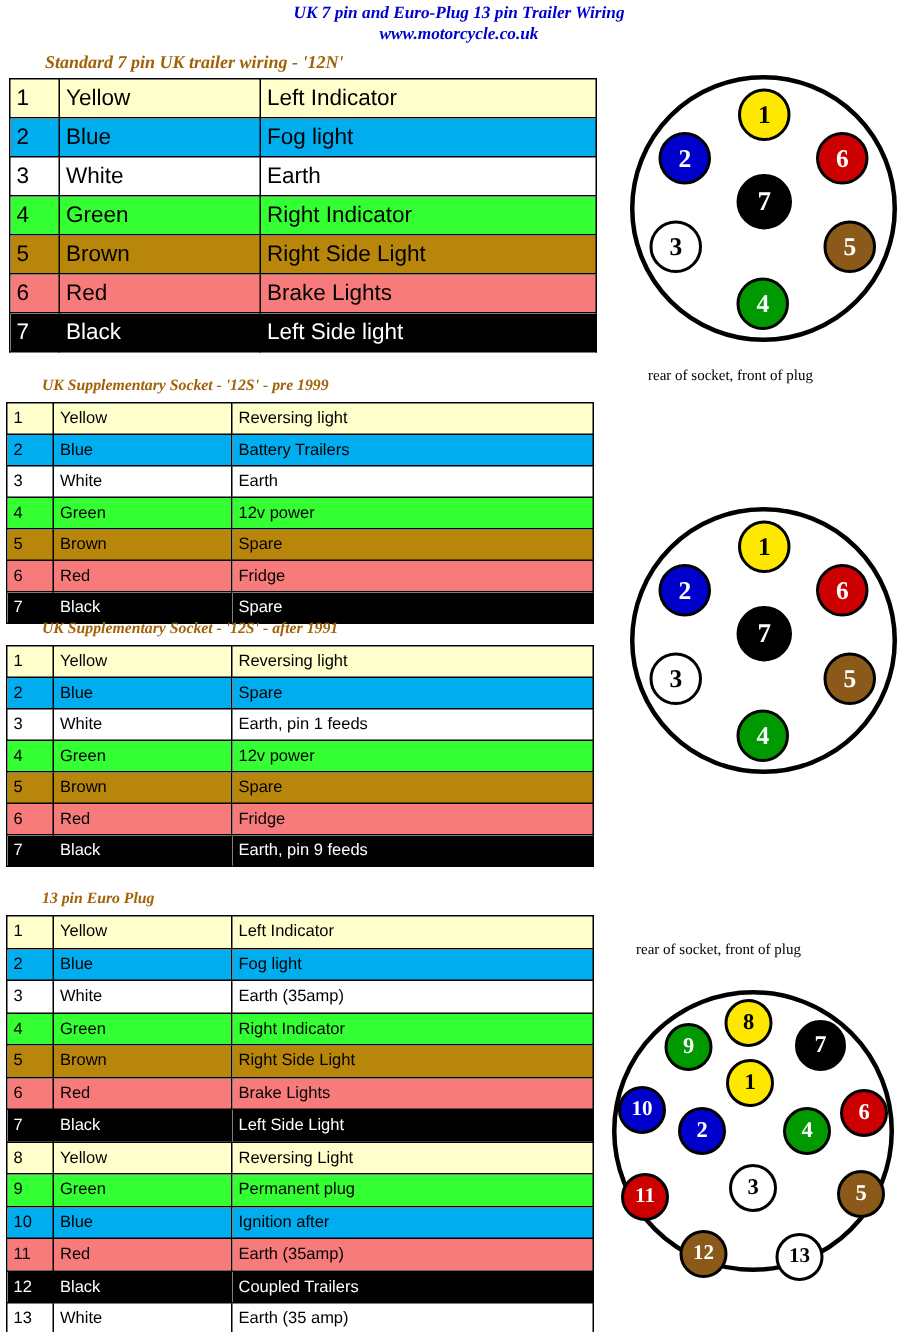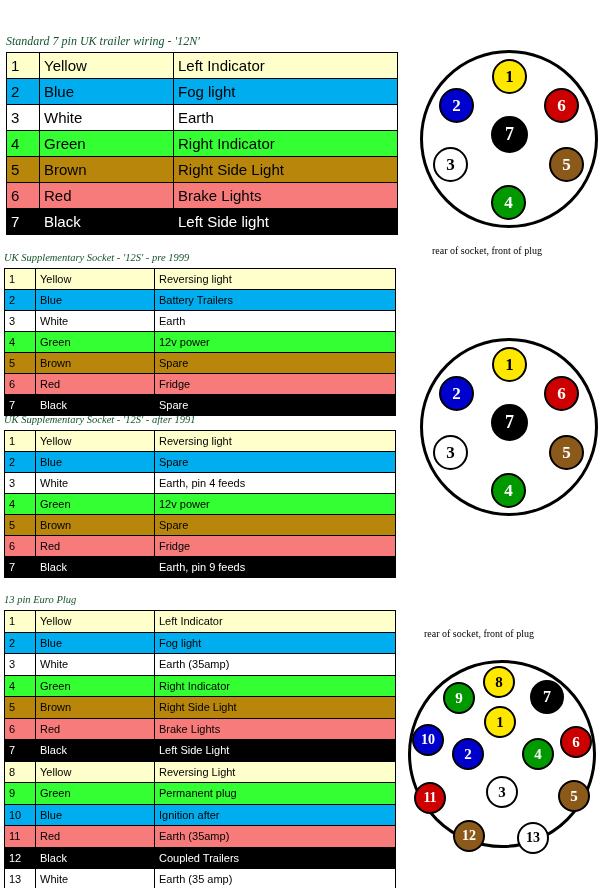--- a/index.html
+++ b/index.html
@@ -10,22 +10,22 @@
   .page{position:relative;width:612px;height:888px;}
 
   
   .hdr{
     position:absolute;left:0;top:2px;width:612px;text-align:center;
     color:#0000cc;font-weight:bold;font-style:italic;font-size:11.5px;line-height:14px;
   }
 
   
   .sect-title{
-    position:absolute;color:#14532d;font-weight:normal;font-style:italic;
-    font-size:12px;white-space:nowrap;
+    position:absolute;color:#a16207;font-weight:bold;font-style:italic;
+    font-size:12px;white-space:nowrap;margin-left:24px;
   }
   .sect-title.small{font-size:10.5px;}
 
   
   table.wire{
     position:absolute;border-collapse:collapse;
     font-family:"Liberation Sans",sans-serif;
     table-layout:fixed;
   }
   table.wire td{
@@ -82,20 +82,22 @@
   .p-green{background:#009900;color:#fff;}
   .p-brown{background:#8b5a1a;color:#fff;}
   .p-black{background:#000000;color:#fff;}
 </style>
 </head>
 <body>
 
 <div class="page">
 
   <div class="hdr">
+    <div>UK 7 pin and Euro-Plug 13 pin Trailer Wiring</div>
+    <div>www.motorcycle.co.uk</div>
   </div>
 
   <div class="sect-title" style="left:6px;top:34px;">Standard 7 pin UK trailer wiring - '12N'</div>
 
   <table class="wire big" style="left:6px;top:52px;width:392px;">
     <tbody>
       <tr class="r-yellow">
         <td class="c-num">1</td>
         <td class="c-col">Yellow</td>
         <td class="c-fun">Left Indicator</td>
@@ -197,21 +199,21 @@
         <td class="c-fun">Reversing light</td>
       </tr>
       <tr class="r-blue">
         <td class="c-num">2</td>
         <td class="c-col">Blue</td>
         <td class="c-fun">Spare</td>
       </tr>
       <tr class="r-white">
         <td class="c-num">3</td>
         <td class="c-col">White</td>
-        <td class="c-fun">Earth, pin 4 feeds</td>
+        <td class="c-fun">Earth, pin 1 feeds</td>
       </tr>
       <tr class="r-green">
         <td class="c-num">4</td>
         <td class="c-col">Green</td>
         <td class="c-fun">12v power</td>
       </tr>
       <tr class="r-brown">
         <td class="c-num">5</td>
         <td class="c-col">Brown</td>
         <td class="c-fun">Spare</td>

